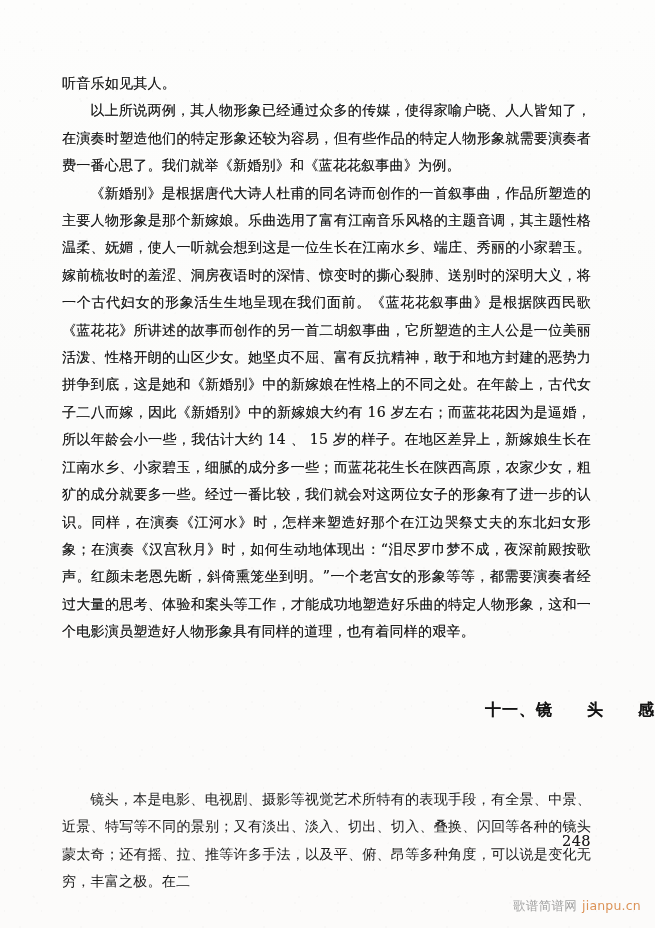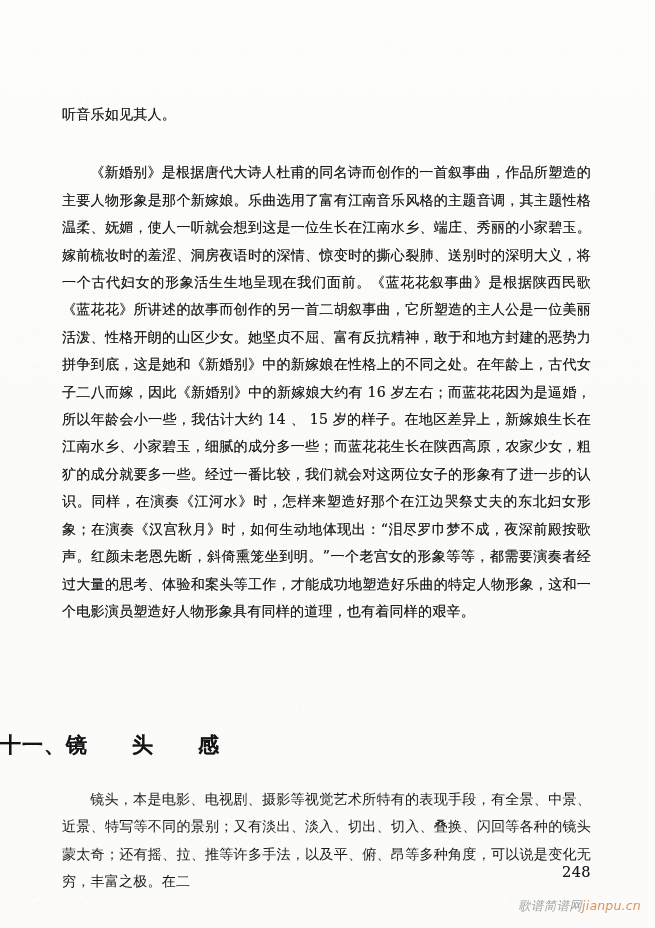--- a/index.html
+++ b/index.html
@@ -49,31 +49,30 @@
 
   p.no-indent {
     text-indent: 0;
   }
 
   
   .text-column p,
   .section-heading,
   .page-number {
     text-shadow: 0 0 0.45px rgba(0,0,0,0.55);
-    margin-top: 31px;
   }
 
   .section-heading {
     position: absolute;
     left: 0;
     right: 0;
     top: 700px;
-    text-align: left;
+    text-align: right;
     font-family: "DejaVu Serif", "Liberation Serif", serif;
-    font-size: 21px;
+    font-size: 16px;
     font-weight: 700;
     color: #141414;
     letter-spacing: 1px;
     white-space: pre;
   }
 
   .final-column {
     position: absolute;
     left: 62px;
     top: 786px;
@@ -89,23 +88,23 @@
     color: #1a1a1a;
     letter-spacing: 0.4px;
   }
 
   .watermark {
     position: absolute;
     right: 14px;
     bottom: 13px;
     display: flex;
     align-items: baseline;
+    gap: 5px;
     opacity: 0.92;
     user-select: none;
-    font-style: italic;
   }
 
   .watermark .wm-cn {
     font-family: "DejaVu Sans", "Liberation Sans", sans-serif;
     font-size: 12.5px;
     color: #9a9a9a;
     letter-spacing: 0.3px;
   }
 
   .watermark .wm-url {
@@ -116,20 +115,21 @@
     text-align: right;
   }
 </style>
 </head>
 <body>
 
 <div class="page">
 
   <div class="text-column">
     <p class="body-par no-indent">听音乐如见其人。</p>
+    <p class="body-par">以上所说两例，其人物形象已经通过众多的传媒，使得家喻户晓、人人皆知了，在演奏时塑造他们的特定形象还较为容易，但有些作品的特定人物形象就需要演奏者费一番心思了。我们就举《新婚别》和《蓝花花叙事曲》为例。</p>
     <p class="body-par">《新婚别》是根据唐代大诗人杜甫的同名诗而创作的一首叙事曲，作品所塑造的主要人物形象是那个新嫁娘。乐曲选用了富有江南音乐风格的主题音调，其主题性格温柔、妩媚，使人一听就会想到这是一位生长在江南水乡、端庄、秀丽的小家碧玉。嫁前梳妆时的羞涩、洞房夜语时的深情、惊变时的撕心裂肺、送别时的深明大义，将一个古代妇女的形象活生生地呈现在我们面前。《蓝花花叙事曲》是根据陕西民歌《蓝花花》所讲述的故事而创作的另一首二胡叙事曲，它所塑造的主人公是一位美丽活泼、性格开朗的山区少女。她坚贞不屈、富有反抗精神，敢于和地方封建的恶势力拼争到底，这是她和《新婚别》中的新嫁娘在性格上的不同之处。在年龄上，古代女子二八而嫁，因此《新婚别》中的新嫁娘大约有 16 岁左右；而蓝花花因为是逼婚，所以年龄会小一些，我估计大约 14 、 15 岁的样子。在地区差异上，新嫁娘生长在江南水乡、小家碧玉，细腻的成分多一些；而蓝花花生长在陕西高原，农家少女，粗犷的成分就要多一些。经过一番比较，我们就会对这两位女子的形象有了进一步的认识。同样，在演奏《江河水》时，怎样来塑造好那个在江边哭祭丈夫的东北妇女形象；在演奏《汉宫秋月》时，如何生动地体现出：“泪尽罗巾梦不成，夜深前殿按歌声。红颜未老恩先断，斜倚熏笼坐到明。”一个老宫女的形象等等，都需要演奏者经过大量的思考、体验和案头等工作，才能成功地塑造好乐曲的特定人物形象，这和一个电影演员塑造好人物形象具有同样的道理，也有着同样的艰辛。</p>
   </div>
 
   <div class="section-heading">十一、镜　　头　　感</div>
 
   <div class="final-column">
     <p class="body-par">镜头，本是电影、电视剧、摄影等视觉艺术所特有的表现手段，有全景、中景、近景、特写等不同的景别；又有淡出、淡入、切出、切入、叠换、闪回等各种的镜头蒙太奇；还有摇、拉、推等许多手法，以及平、俯、昂等多种角度，可以说是变化无穷，丰富之极。在二</p>
   </div>
 
   <div class="page-number">248</div>

